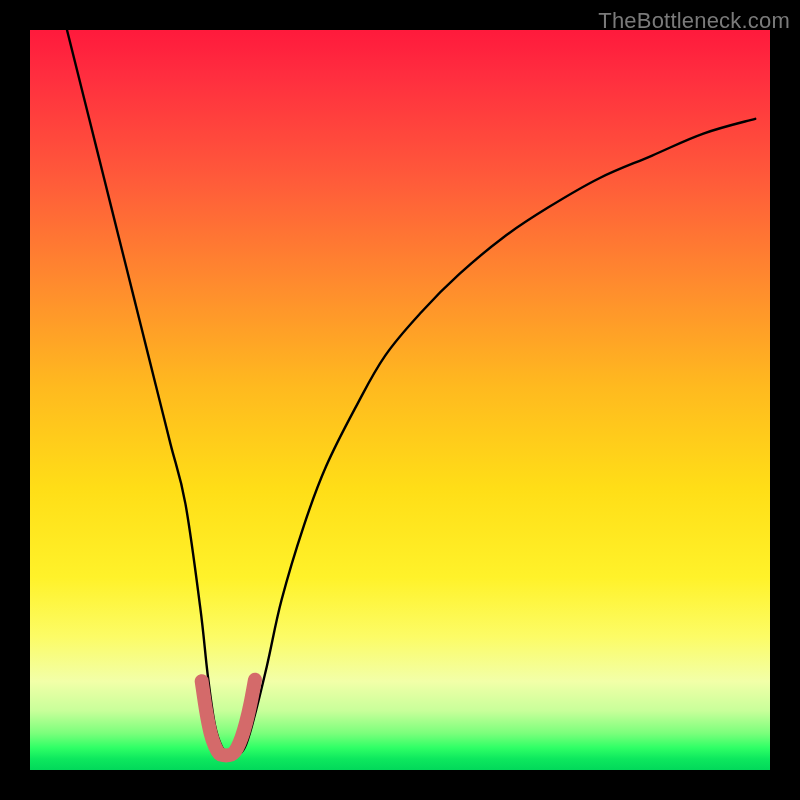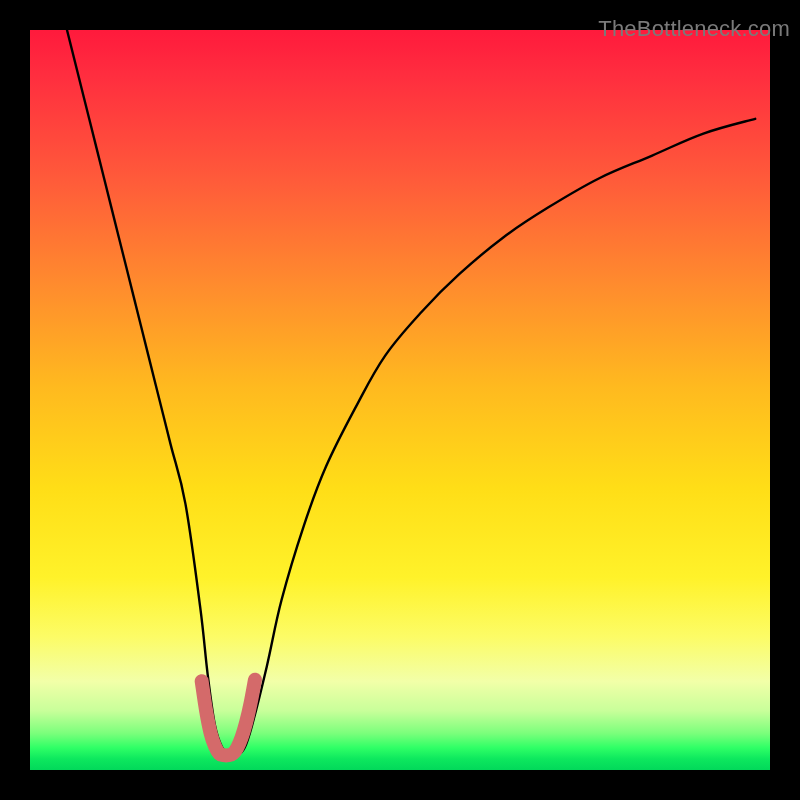--- a/index.html
+++ b/index.html
@@ -46,21 +46,21 @@
   svg.curve {
     position: absolute;
     left: 30px;
     top: 30px;
     width: 740px;
     height: 740px;
     overflow: visible;
   }
   .watermark {
     position: absolute;
-    top: 16px;
+    top: 8px;
     right: 10px;
     color: #7a7a7a;
     font-size: 22px;
     letter-spacing: 0.2px;
     user-select: none;
     text-align: center;
   }
 </style>
 </head>
 <body>

